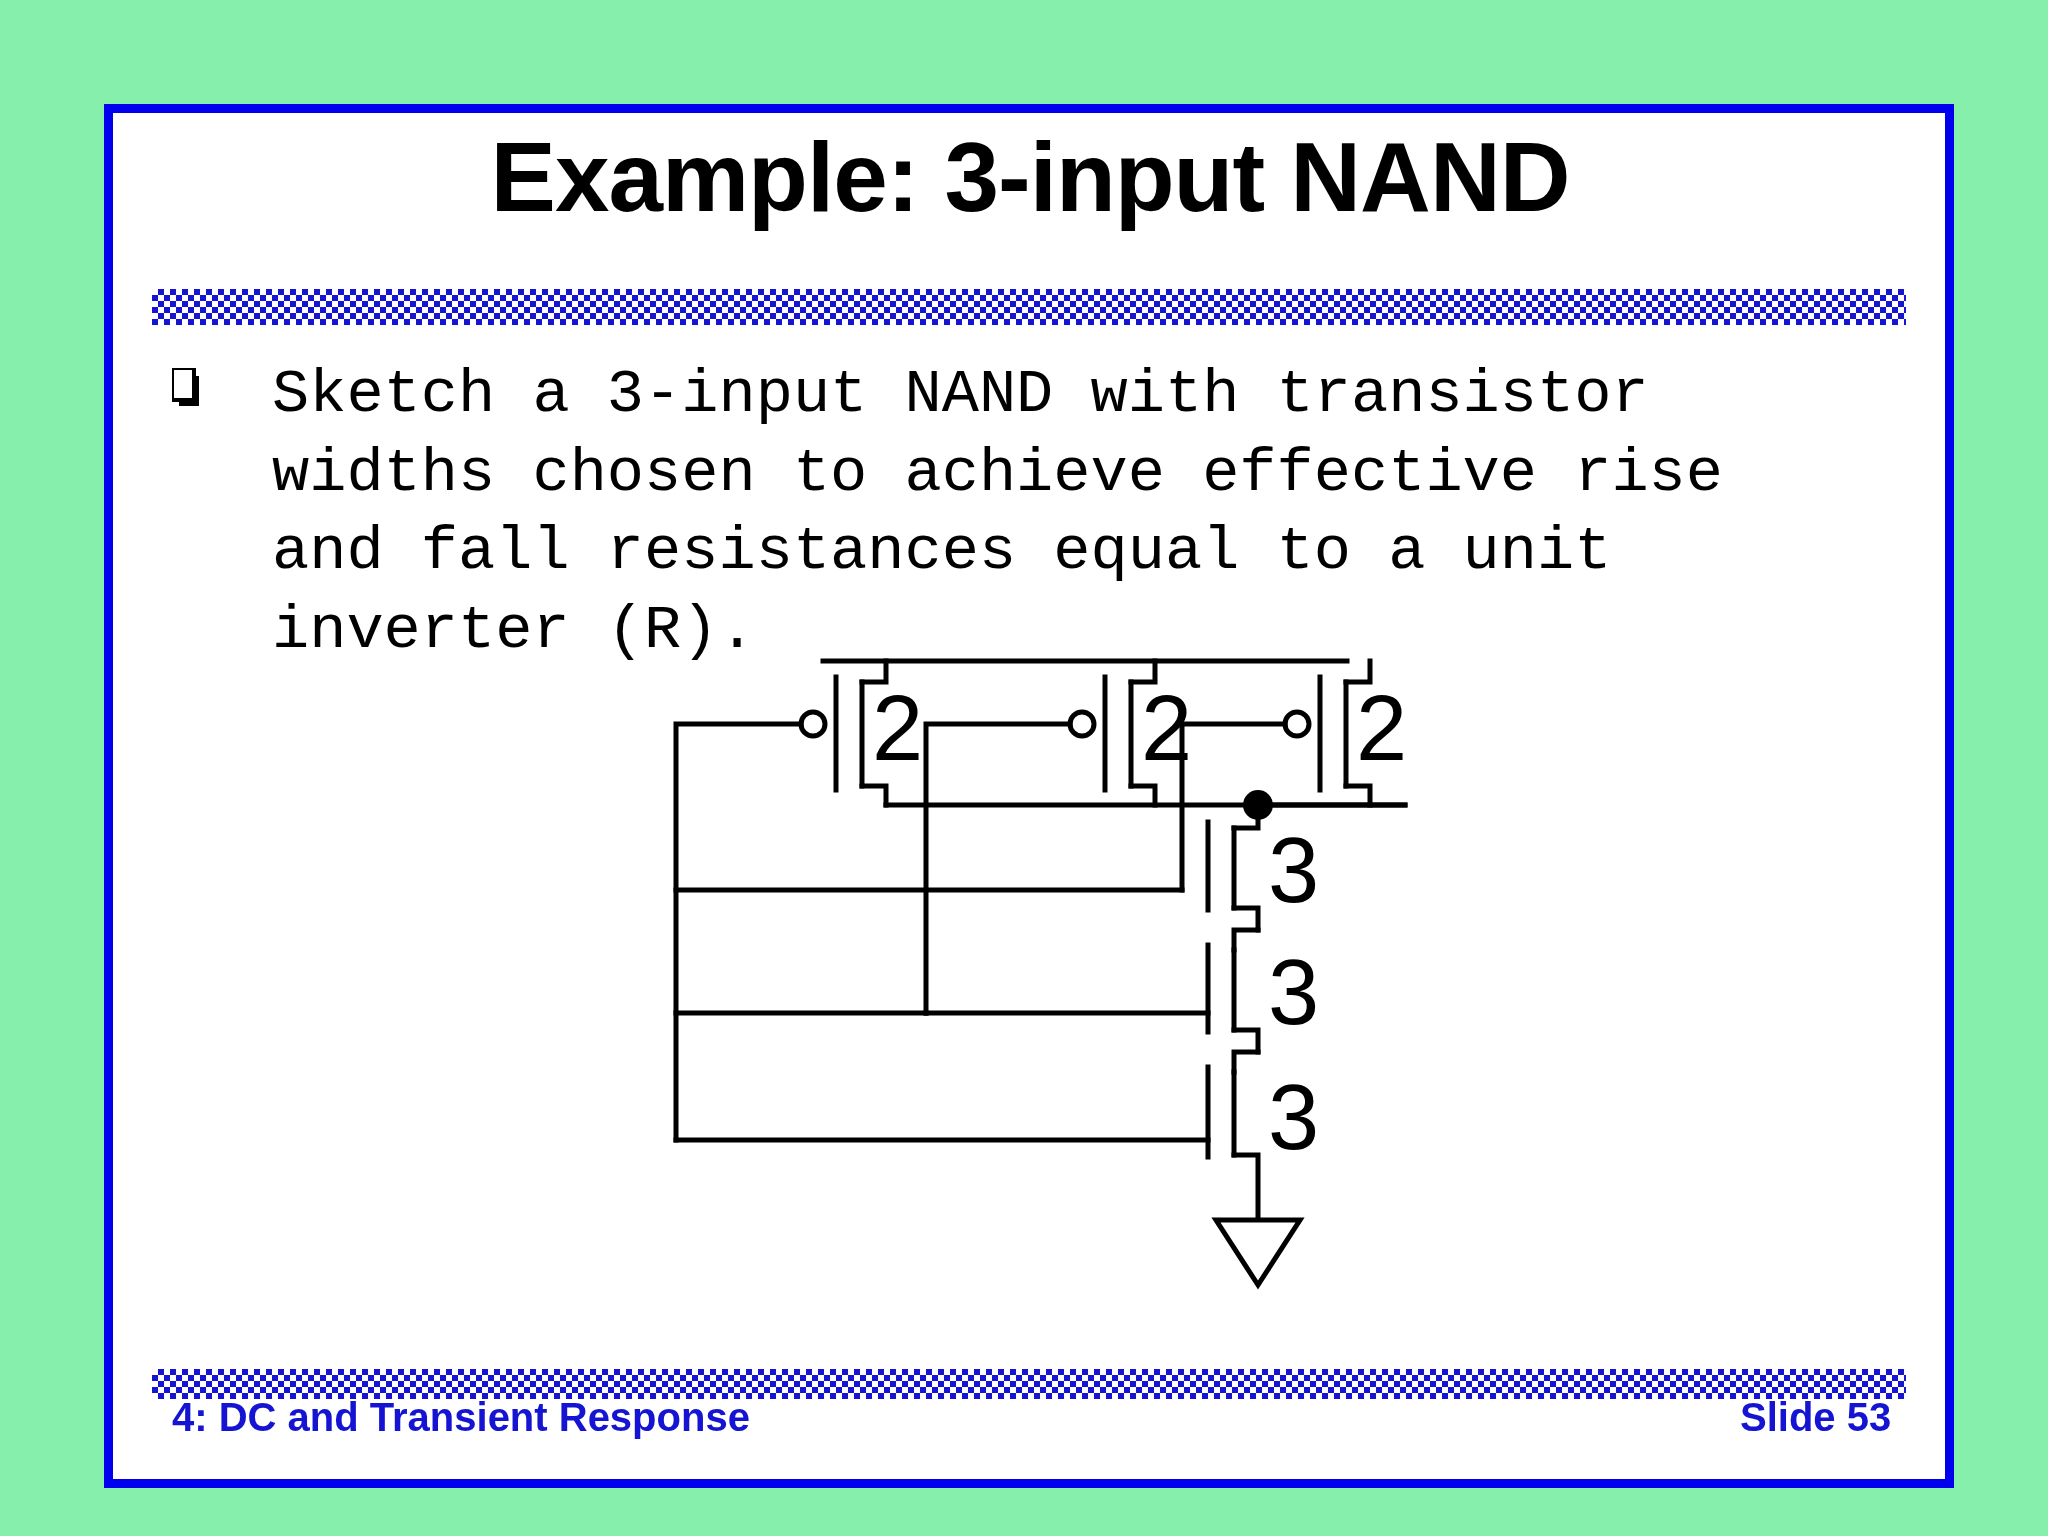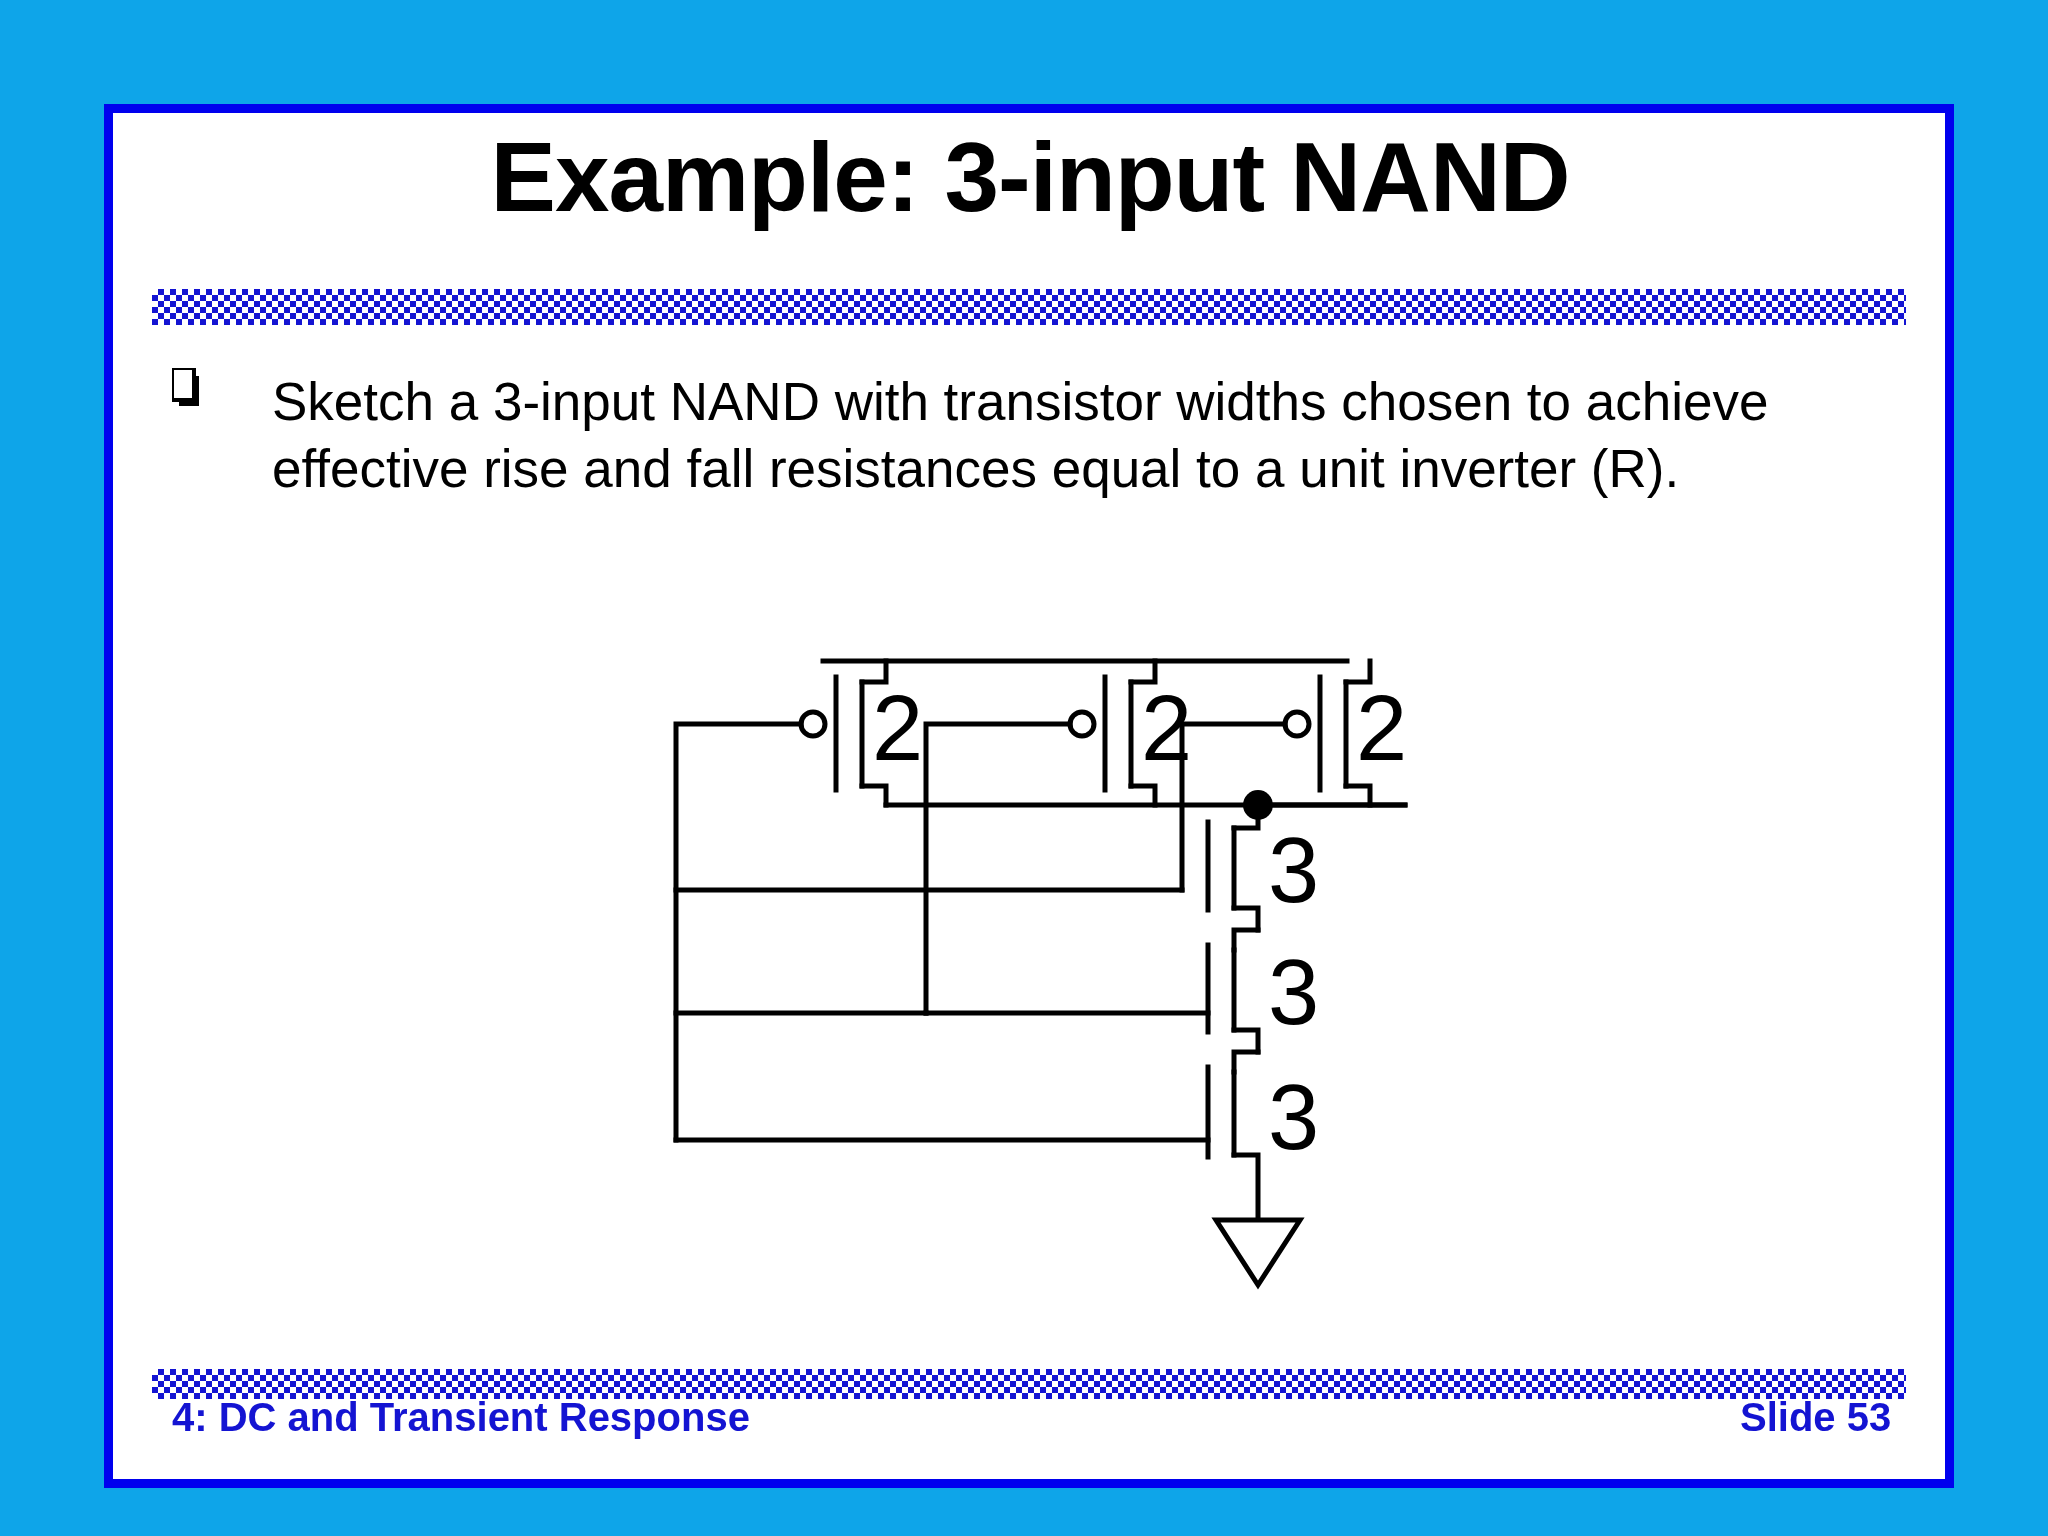--- a/index.html
+++ b/index.html
@@ -7,21 +7,21 @@
     padding: 0;
     background: #ffffff;
   }
   body {
     font-family: "Liberation Sans", sans-serif;
   }
   #slide {
     position: relative;
     width: 2048px;
     height: 1536px;
-    background: #0ea5e9;
+    background: #86efac;
     overflow: hidden;
   }
   
   #frame {
     position: absolute;
     left: 104px;
     top: 104px;
     width: 1850px;
     height: 1384px;
     border: 9px solid #0000ee;
@@ -75,26 +75,26 @@
   #bullet-icon {
     position: absolute;
     left: 0px;
     top: 16px;
     width: 30px;
     height: 42px;
   }
   #bullet-text {
     position: absolute;
     left: 100px;
-    top: 16px;
+    top: 4px;
     width: 1520px;
-    font-size: 53px;
+    font-size: 62px;
     line-height: 1.27;
     color: #000000;
-    font-family: Liberation Sans, sans-serif;
+    font-family: Liberation Mono, monospace;
   }
   
   #circuit {
     position: absolute;
     left: 640px;
     top: 620px;
     width: 820px;
     height: 720px;
   }
   #circuit svg {

